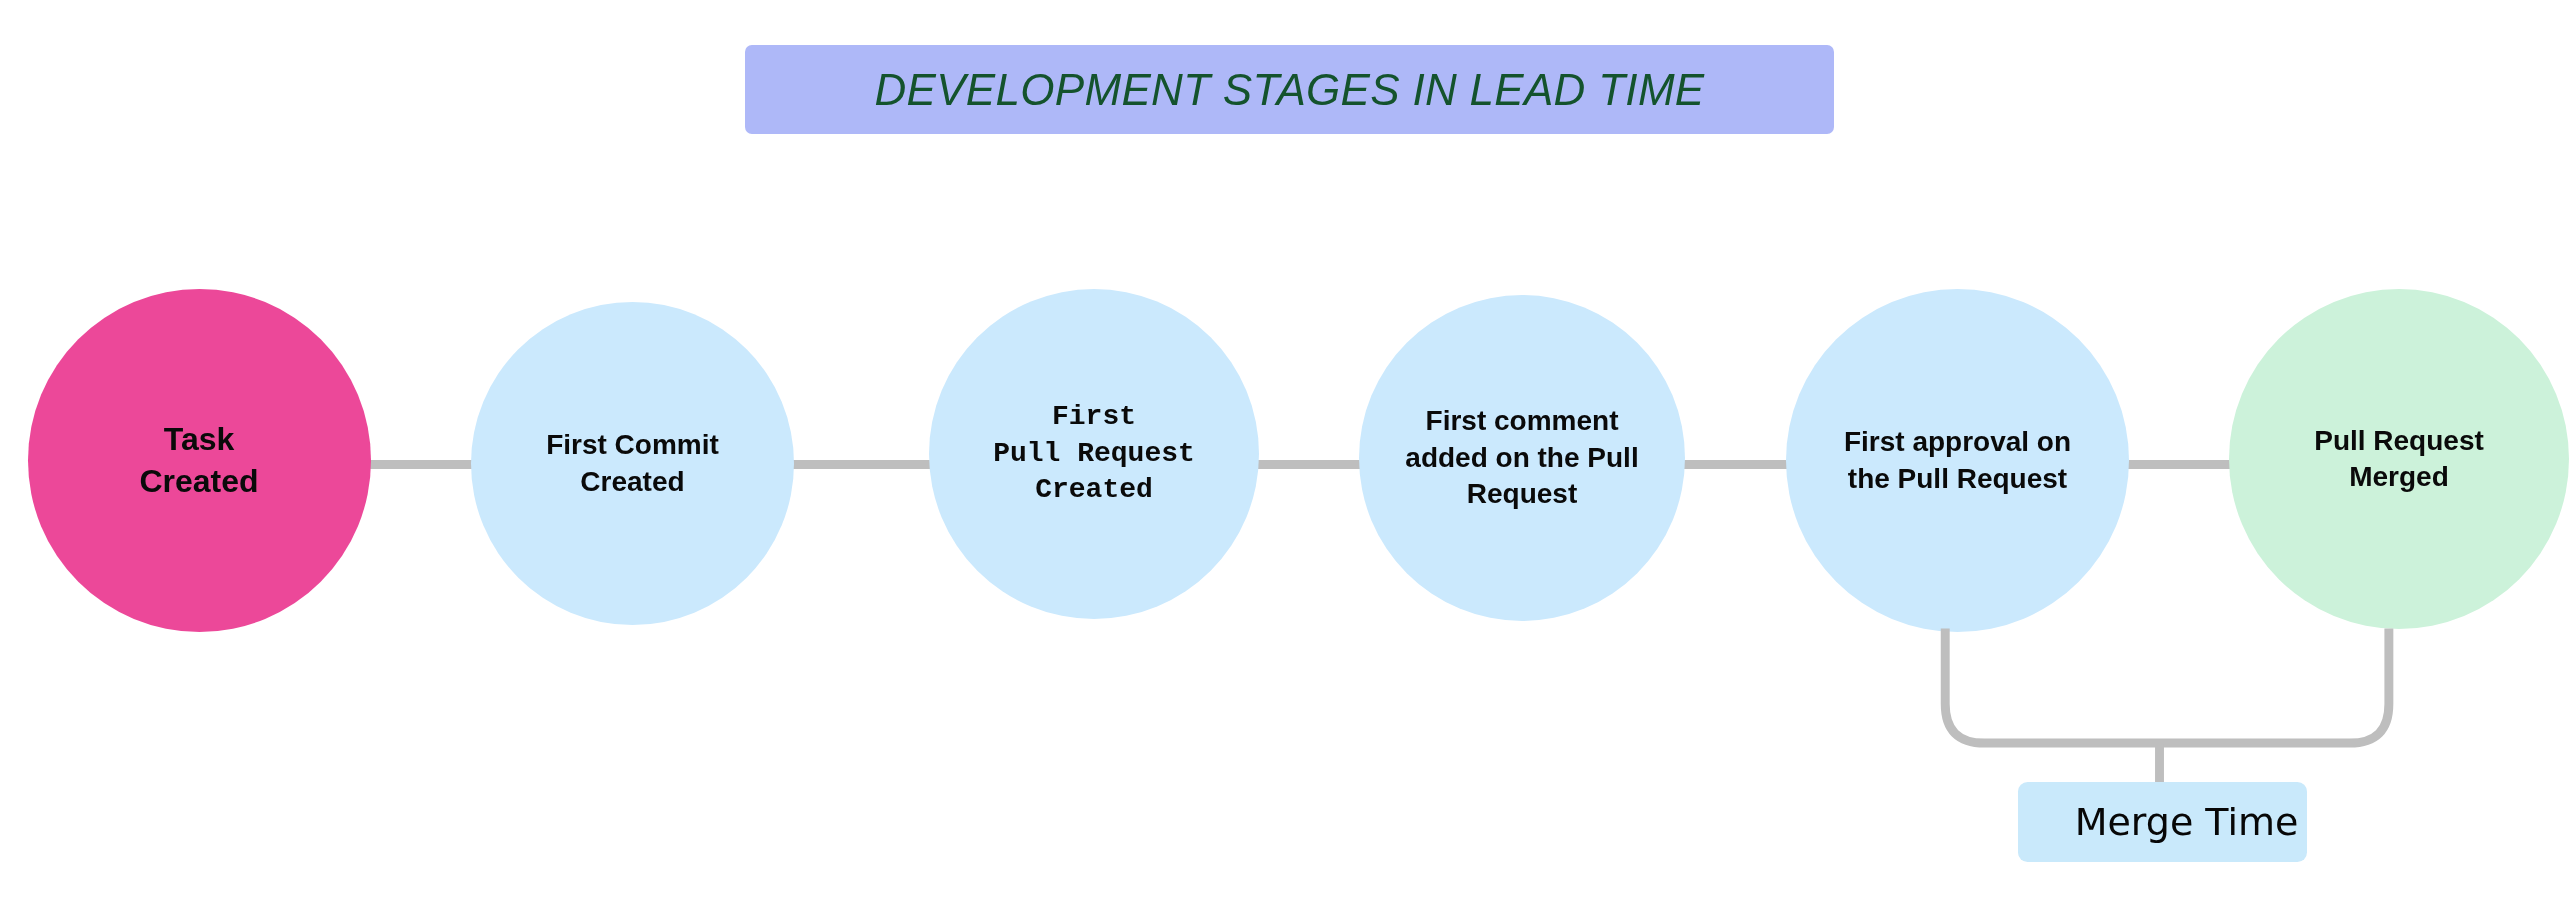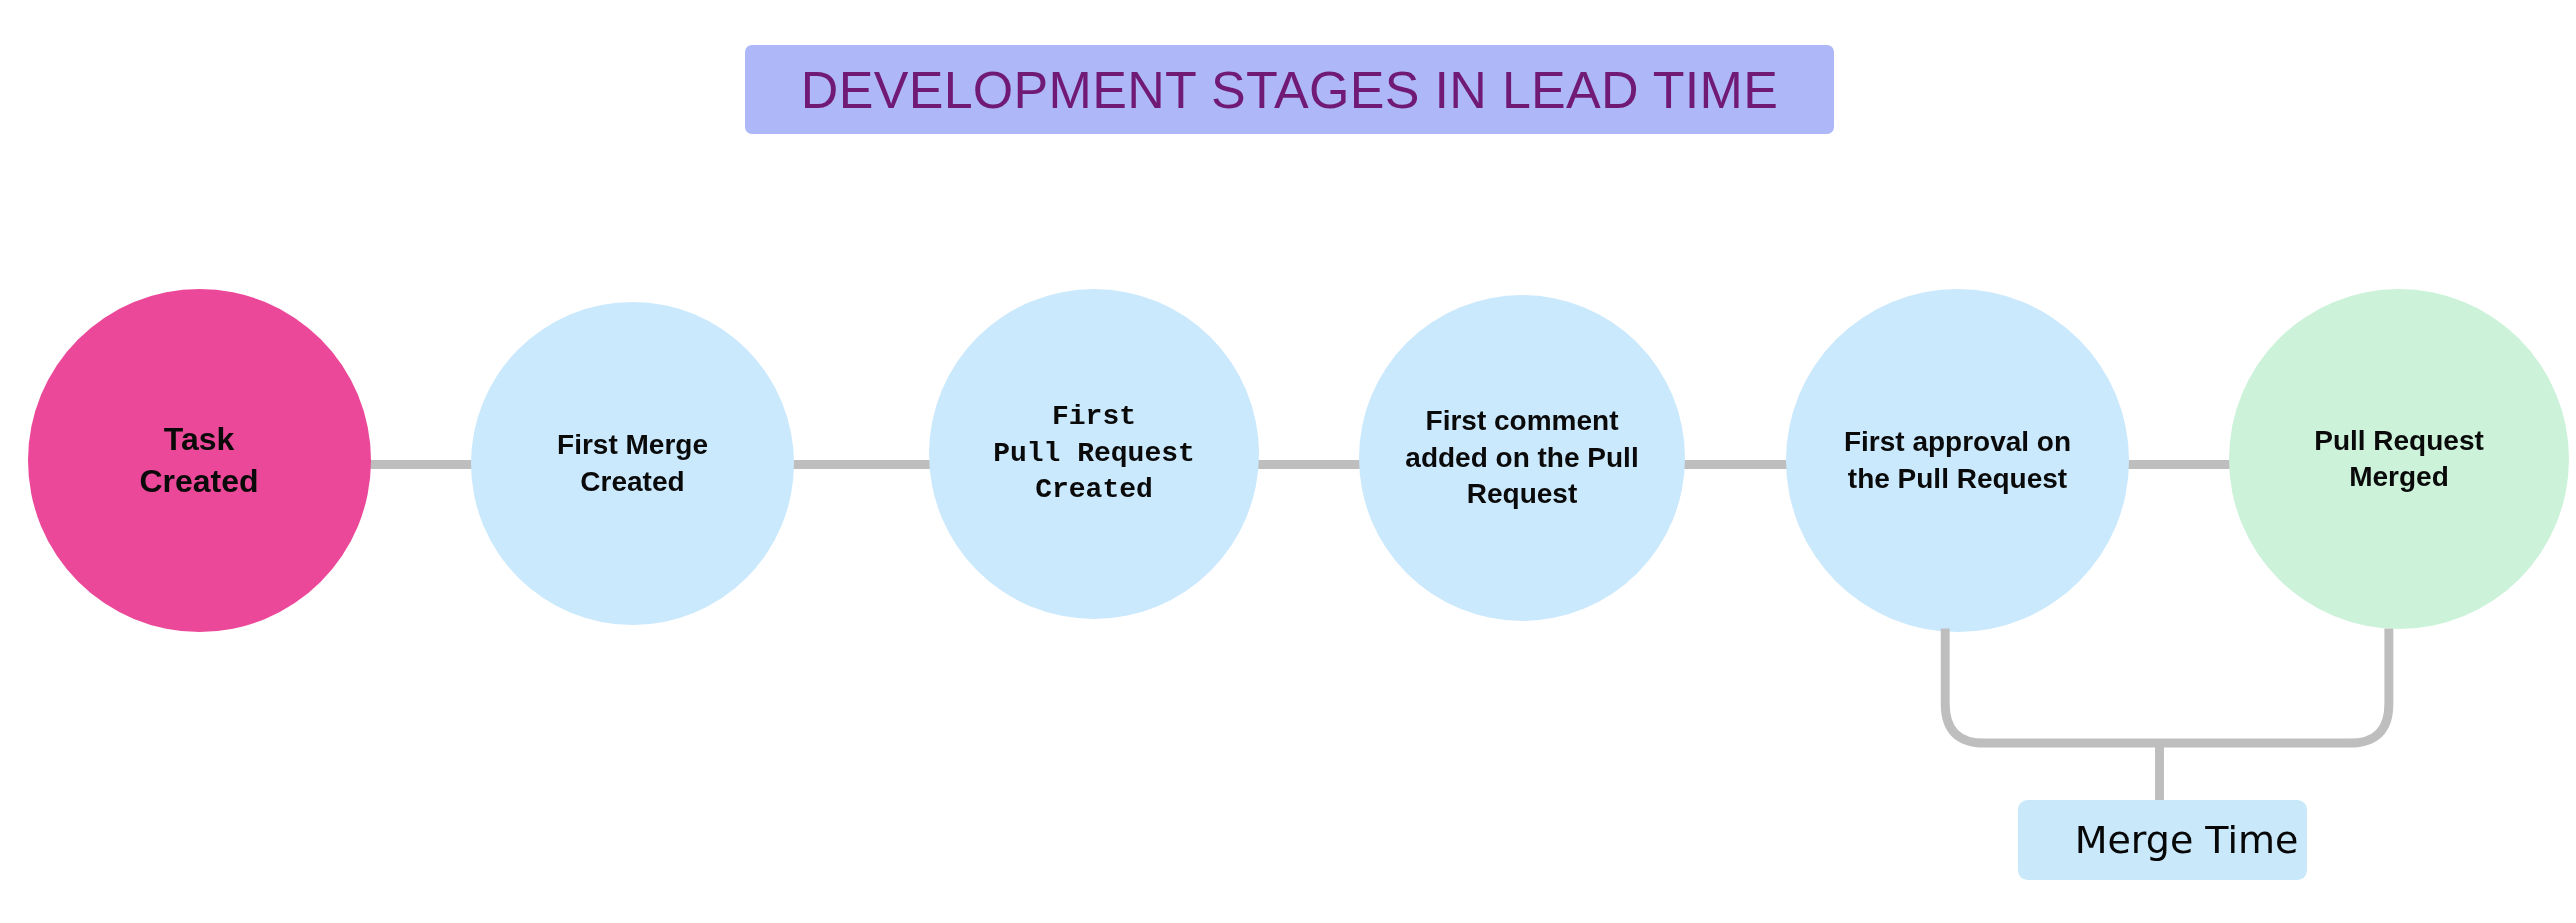--- a/index.html
+++ b/index.html
@@ -32,26 +32,27 @@
     height: 89px;
     background: #aeb8f8;
     border-radius: 6.9px;
     display: flex;
     align-items: center;
     justify-content: center;
     box-sizing: border-box;
   }
   .title-text {
     font-family: "Liberation Sans", sans-serif;
-    font-size: 52px;
+    font-size: 44px;
     font-weight: 400;
-    color: #701a75;
+    color: #14532d;
     letter-spacing: 0.3px;
     line-height: 1;
     white-space: nowrap;
+    font-style: italic;
   }
 
   
   .connector {
     position: absolute;
     height: 9px;
     background: #bebebe;
     top: 460px;
   }
 
@@ -100,21 +101,21 @@
     top: 0;
     width: 2576px;
     height: 923px;
     pointer-events: none;
   }
 
   
   .merge-label-box {
     position: absolute;
     left: 2018px;
-    top: 800px;
+    top: 782px;
     width: 289px;
     height: 80px;
     background: #c9e9fb;
     border-radius: 9.6px;
     display: flex;
     align-items: center;
     justify-content: center;
     box-sizing: border-box;
     padding-left: 48px;
   }
@@ -141,21 +142,21 @@
   <div class="connector" style="left:1254px; width:109px;"></div>
   <div class="connector" style="left:1682px; width:109px;"></div>
   <div class="connector" style="left:2125px; width:107px;"></div>
 
   <div class="node pink" id="node-1">
     <span class="node-label">Task
 Created</span>
   </div>
 
   <div class="node blue" id="node-2">
-    <span class="node-label">First Merge
+    <span class="node-label">First Commit
 Created</span>
   </div>
 
   <div class="node blue" id="node-3">
     <span class="node-label">First
 Pull Request
 Created</span>
   </div>
 
   <div class="node blue" id="node-4">

